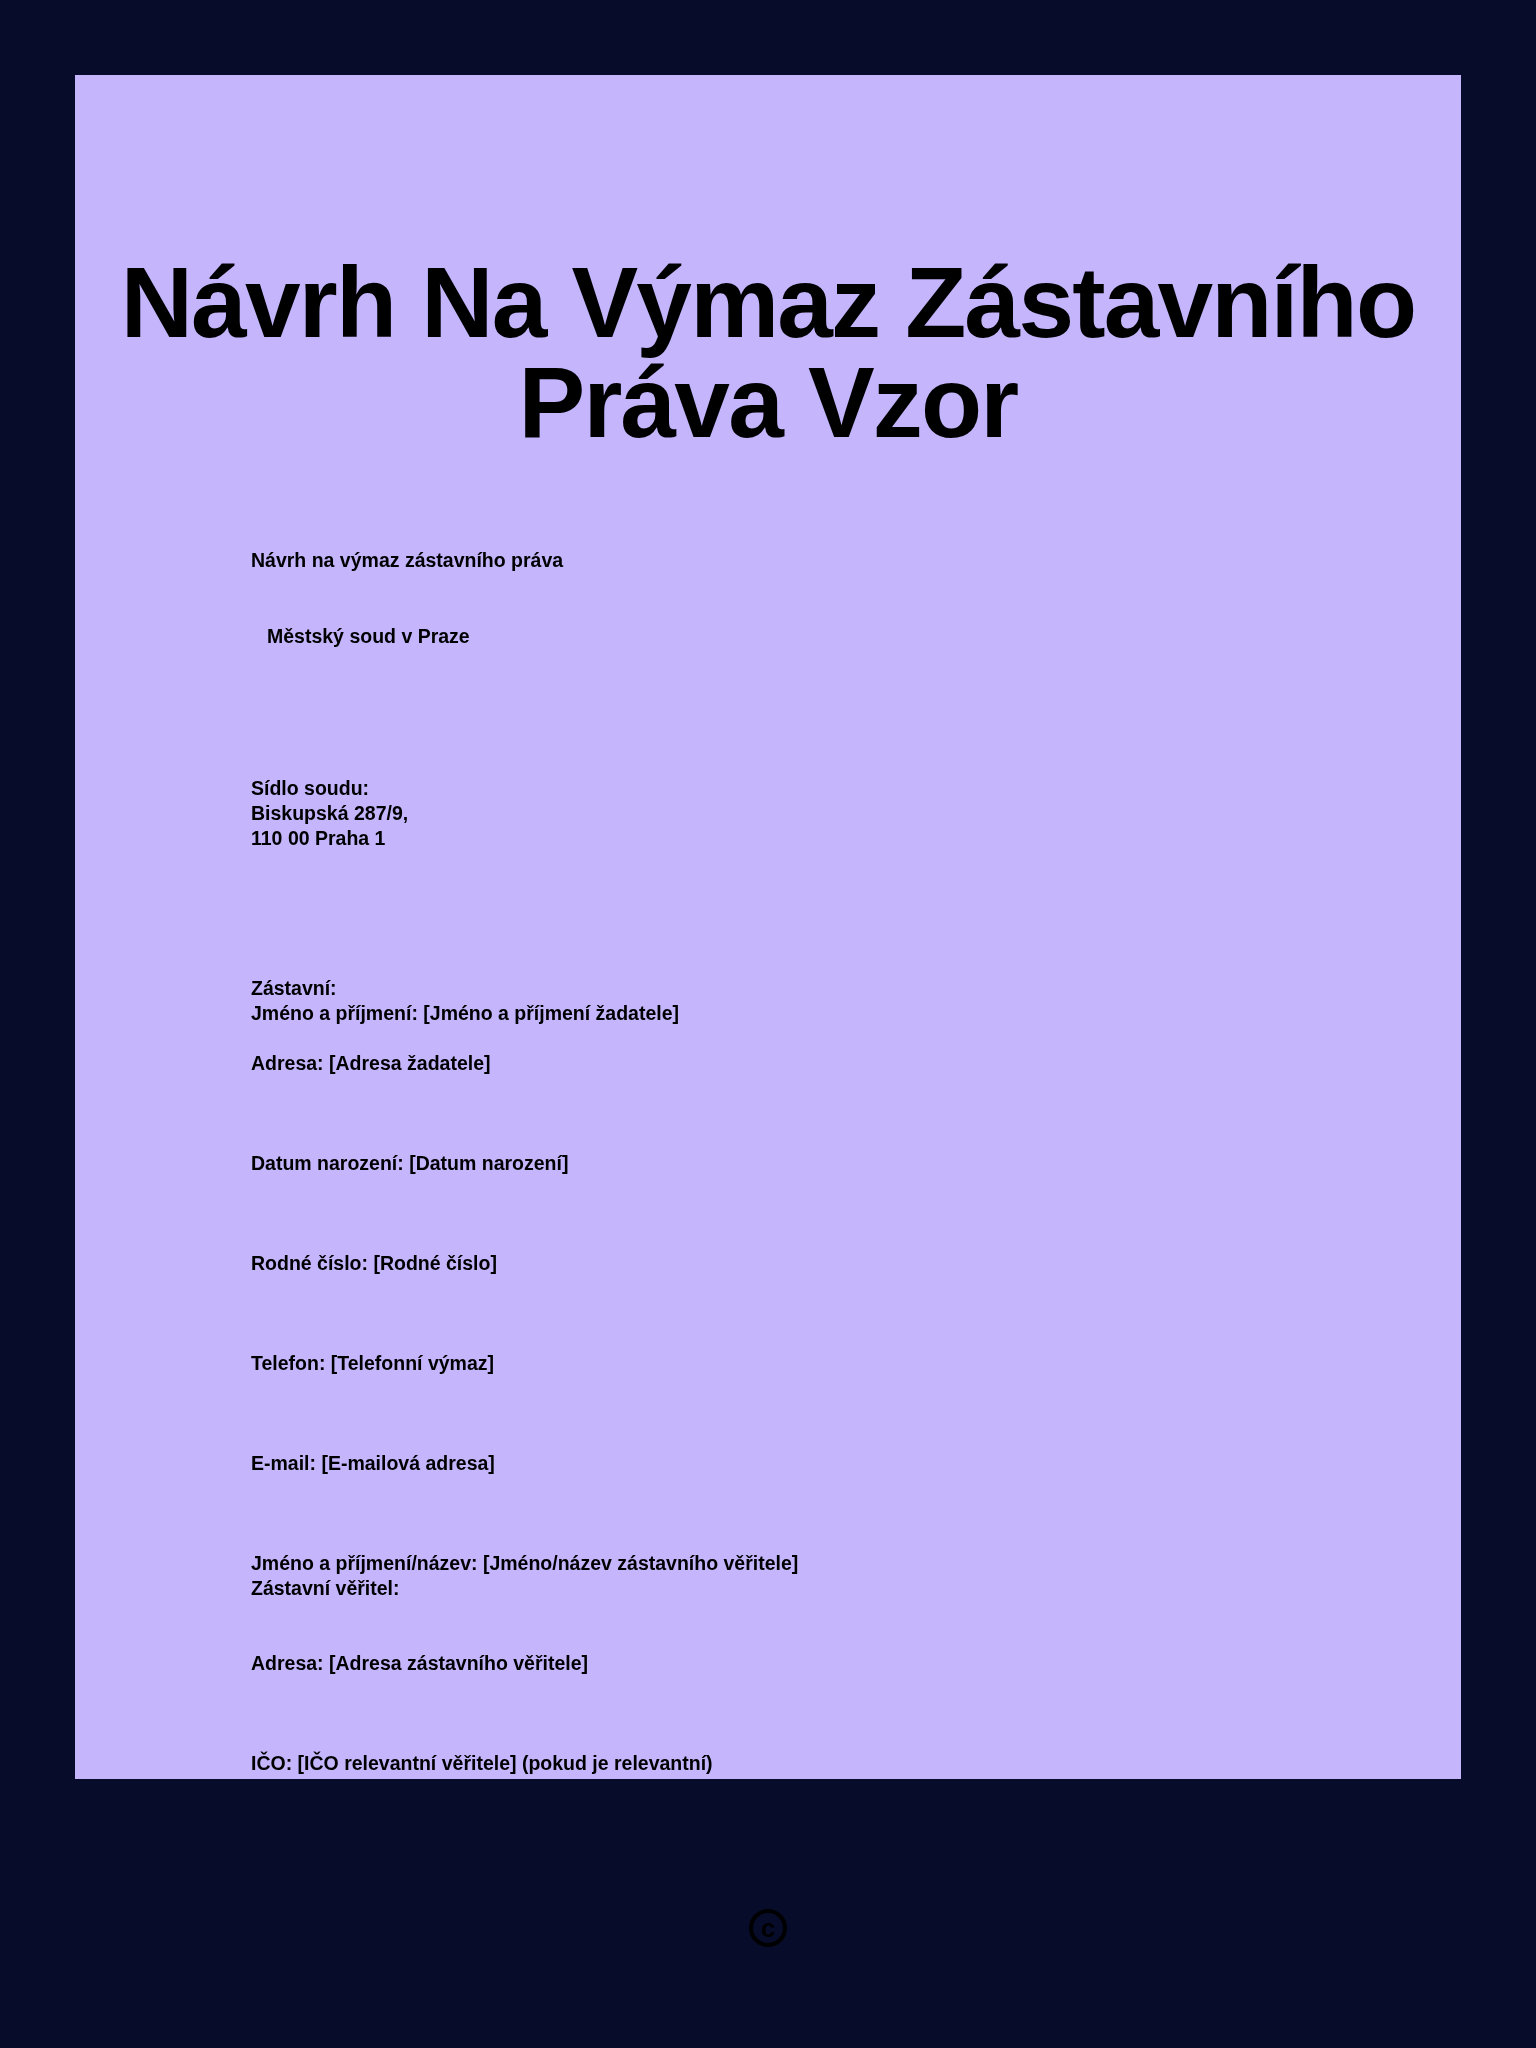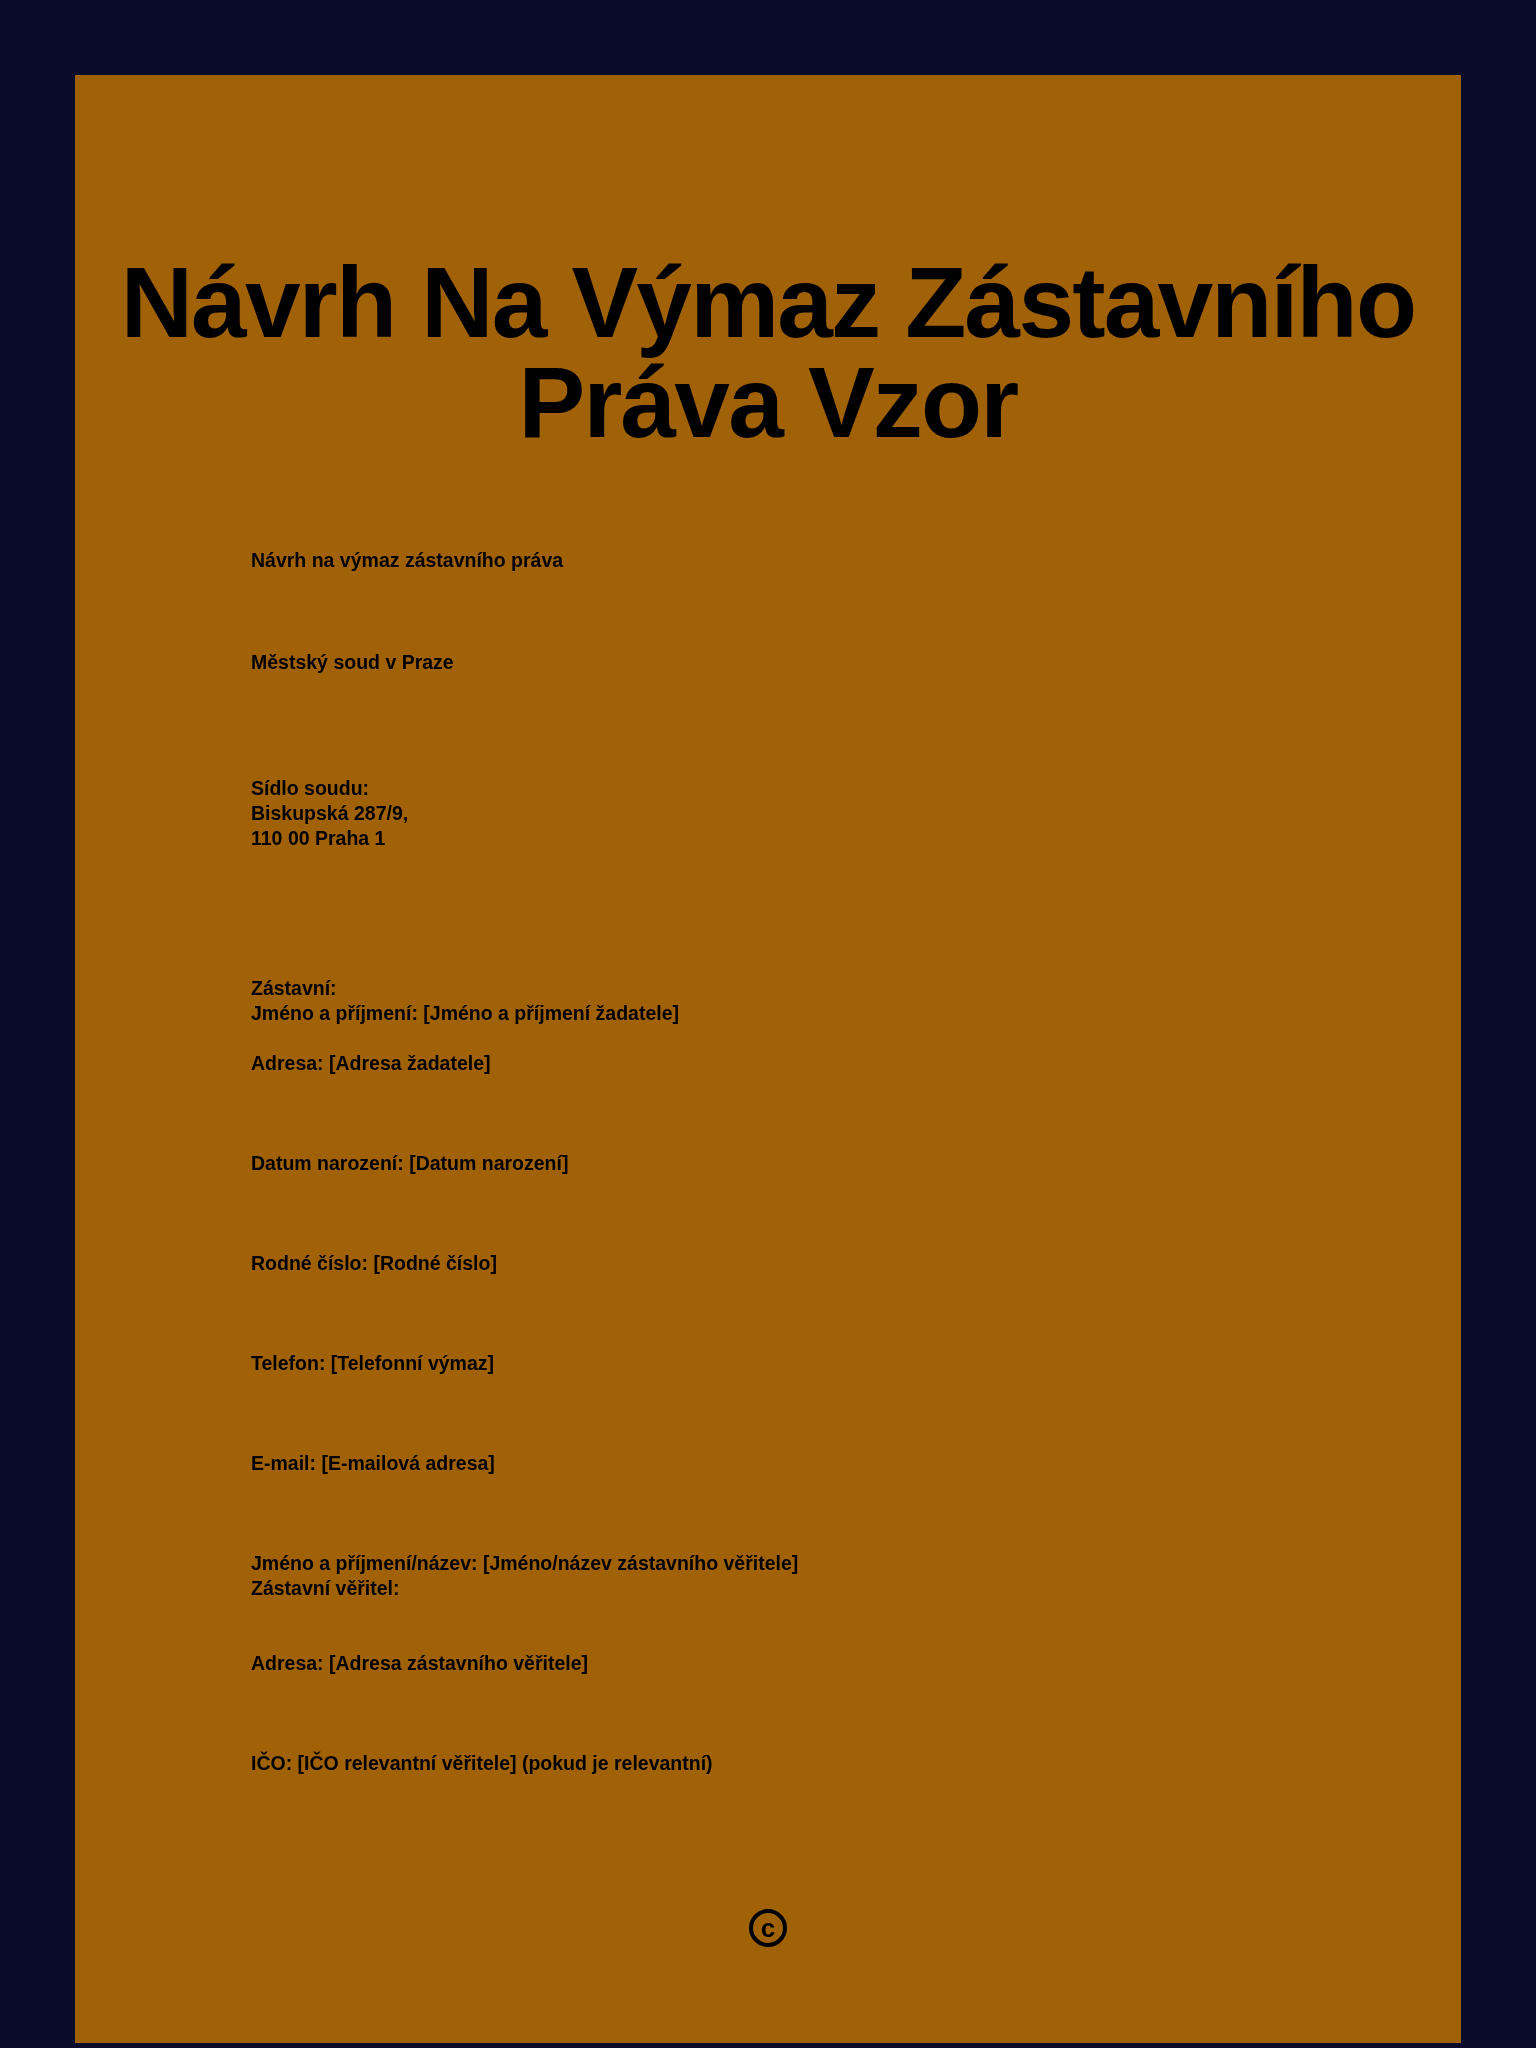--- a/index.html
+++ b/index.html
@@ -12,22 +12,22 @@
       background: #080c2b;
       position: relative;
       overflow: hidden;
       font-family: "Liberation Sans", sans-serif;
     }
     .page {
       position: absolute;
       left: 75px;
       top: 75px;
       width: 1386px;
-      height: 1968px;
-      background: #a16207;
+      height: 1704px;
+      background: #c4b5fd;
     }
     .title {
       position: absolute;
       left: 0;
       top: 253px;
       width: 1386px;
       text-align: center;
       margin: 0;
       font-family: "Liberation Sans", sans-serif;
       font-weight: bold;
@@ -88,21 +88,21 @@
       <span>Návrh Na Výmaz Zástavního</span>
       <span>Práva Vzor</span>
     </h1>
   </div>
 
   <div class="body">
     <div class="block" style="top:473px;">
       <span class="line">Návrh na výmaz zástavního práva</span>
     </div>
 
-    <div class="block" style="top:575px;">
+    <div class="block" style="top:549px;margin-left:16px;">
       <span class="line">Městský soud v Praze</span>
     </div>
 
     <div class="block" style="top:701px;">
       <span class="line">Sídlo soudu:</span>
       <span class="line">Biskupská 287/9,</span>
       <span class="line">110 00 Praha 1</span>
     </div>
 
     <div class="block" style="top:901px;">

